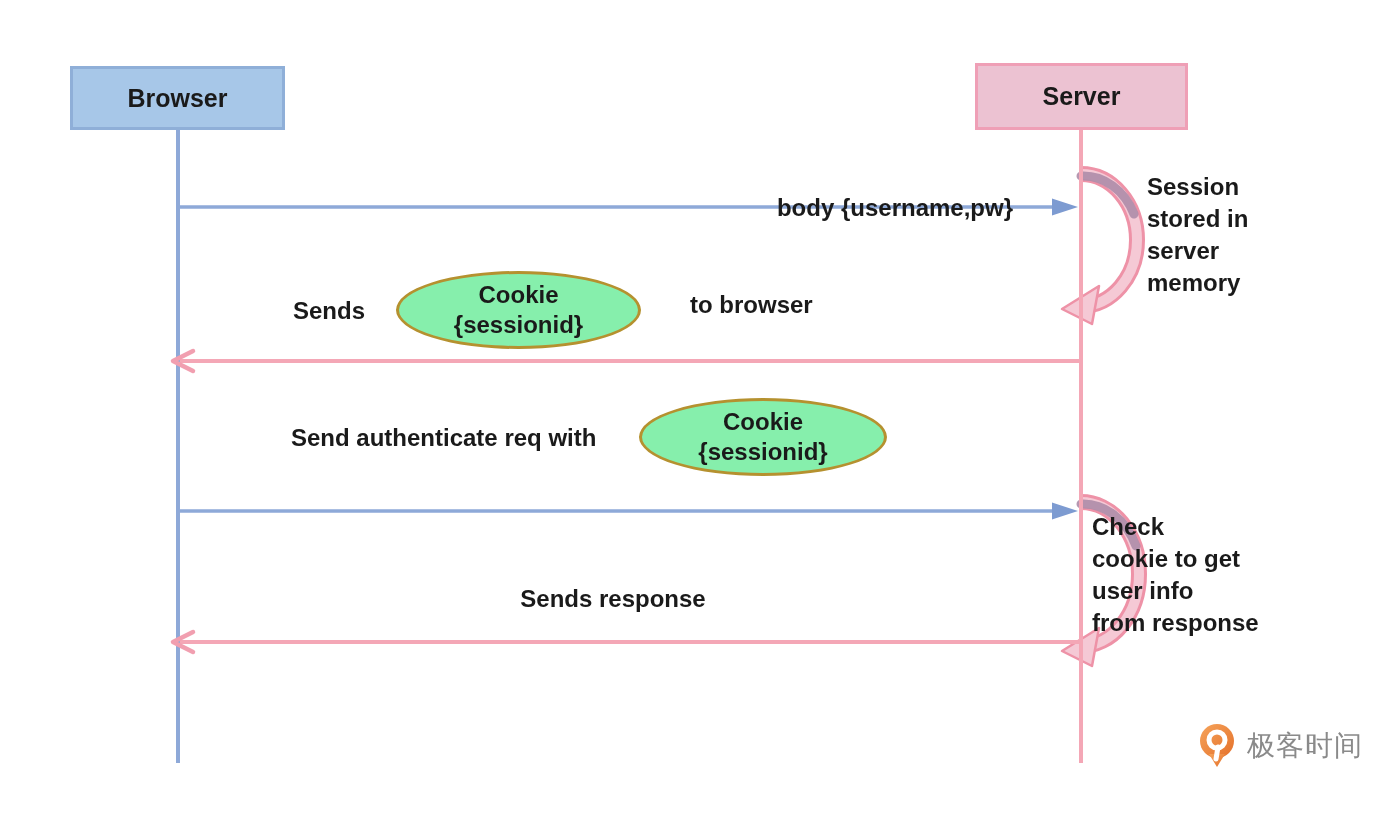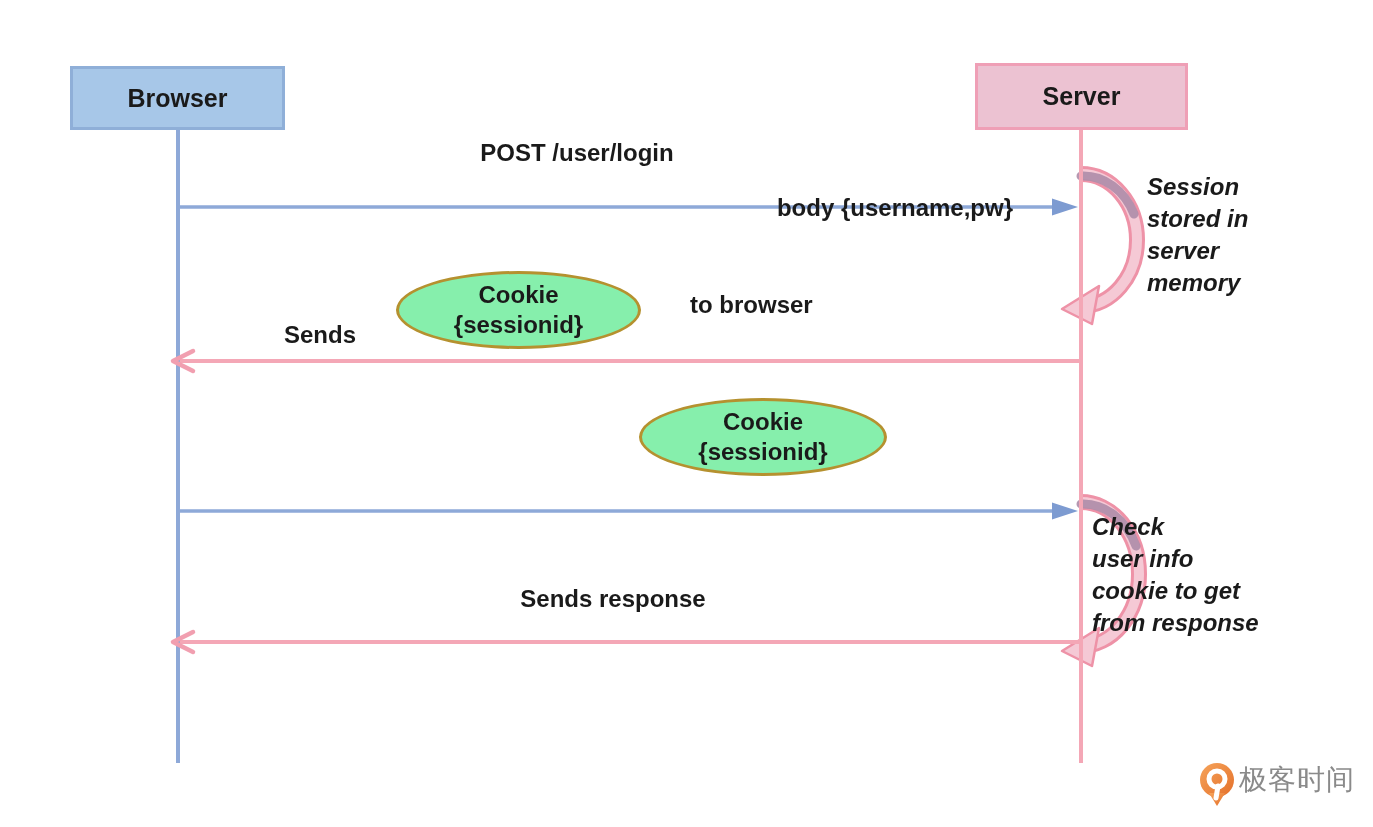--- a/index.html
+++ b/index.html
@@ -22,25 +22,25 @@
   .cookie{
     position:absolute;box-sizing:border-box;background:#86efac;border:3px solid #B5912F;border-radius:50%;
     display:flex;flex-direction:column;align-items:center;justify-content:center;
     font-size:24px;font-weight:700;line-height:30px;text-align:center;
   }
   .cookie.one{left:396px;top:271px;width:245px;height:78px;}
   .cookie.two{left:639px;top:398px;width:248px;height:78px;}
   .note{
     position:absolute;font-size:24px;font-weight:700;line-height:32px;
   }
-  .note span{display:block;white-space:nowrap;font-style:italic;}
+  .note span{display:block;white-space:nowrap;}
   .note.session{left:1147px;top:171px;}
   .note.check{left:1092px;top:511px;}
   .logo{
-    position:absolute;left:1197px;top:761px;display:flex;gap:2px;
+    position:absolute;left:1197px;top:722px;display:flex;align-items:center;gap:10px;
   }
   .logo-text{font-size:28px;font-weight:500;color:#8A8A8A;letter-spacing:1px;white-space:nowrap;}
 </style>
 </head>
 <body>
 
 <div class="stage">
 
   <svg class="layer" viewBox="0 0 1373 827">
 
@@ -82,48 +82,48 @@
     </g>
   </svg>
 
   <div class="actor browser">
     <span>Browser</span>
   </div>
   <div class="actor server">
     <span>Server</span>
   </div>
 
-  <div class="lbl center" style="left:427px;top:140px;width:300px;">POST /user/login</div>
   <div class="lbl right" style="left:713px;top:179px;width:300px;">body {username,pw}</div>
 
-  <div class="lbl" style="left:284px;top:298px;margin-top:24px;">Sends</div>
+  <div class="lbl" style="left:293px;top:298px;">Sends</div>
   <div class="lbl" style="left:690px;top:292px;">to browser</div>
 
+  <div class="lbl" style="left:291px;top:425px;">Send authenticate req with</div>
 
   <div class="lbl center" style="left:463px;top:586px;width:300px;">Sends response</div>
 
   <div class="cookie one">
     <div>Cookie</div>
     <div>{sessionid}</div>
   </div>
   <div class="cookie two">
     <div>Cookie</div>
     <div>{sessionid}</div>
   </div>
 
   <div class="note session">
     <span>Session</span>
     <span>stored in</span>
     <span>server</span>
     <span>memory</span>
   </div>
   <div class="note check">
     <span>Check</span>
+    <span>cookie to get</span>
     <span>user info</span>
-    <span>cookie to get</span>
     <span>from response</span>
   </div>
 
   <div class="logo">
     <svg width="40" height="48" viewBox="0 0 40 48">
       <defs>
         <linearGradient id="gk" x1="0" y1="0" x2="1" y2="1">
           <stop offset="0" stop-color="#F6A45B"></stop>
           <stop offset="1" stop-color="#E4702A"></stop>
         </linearGradient>

